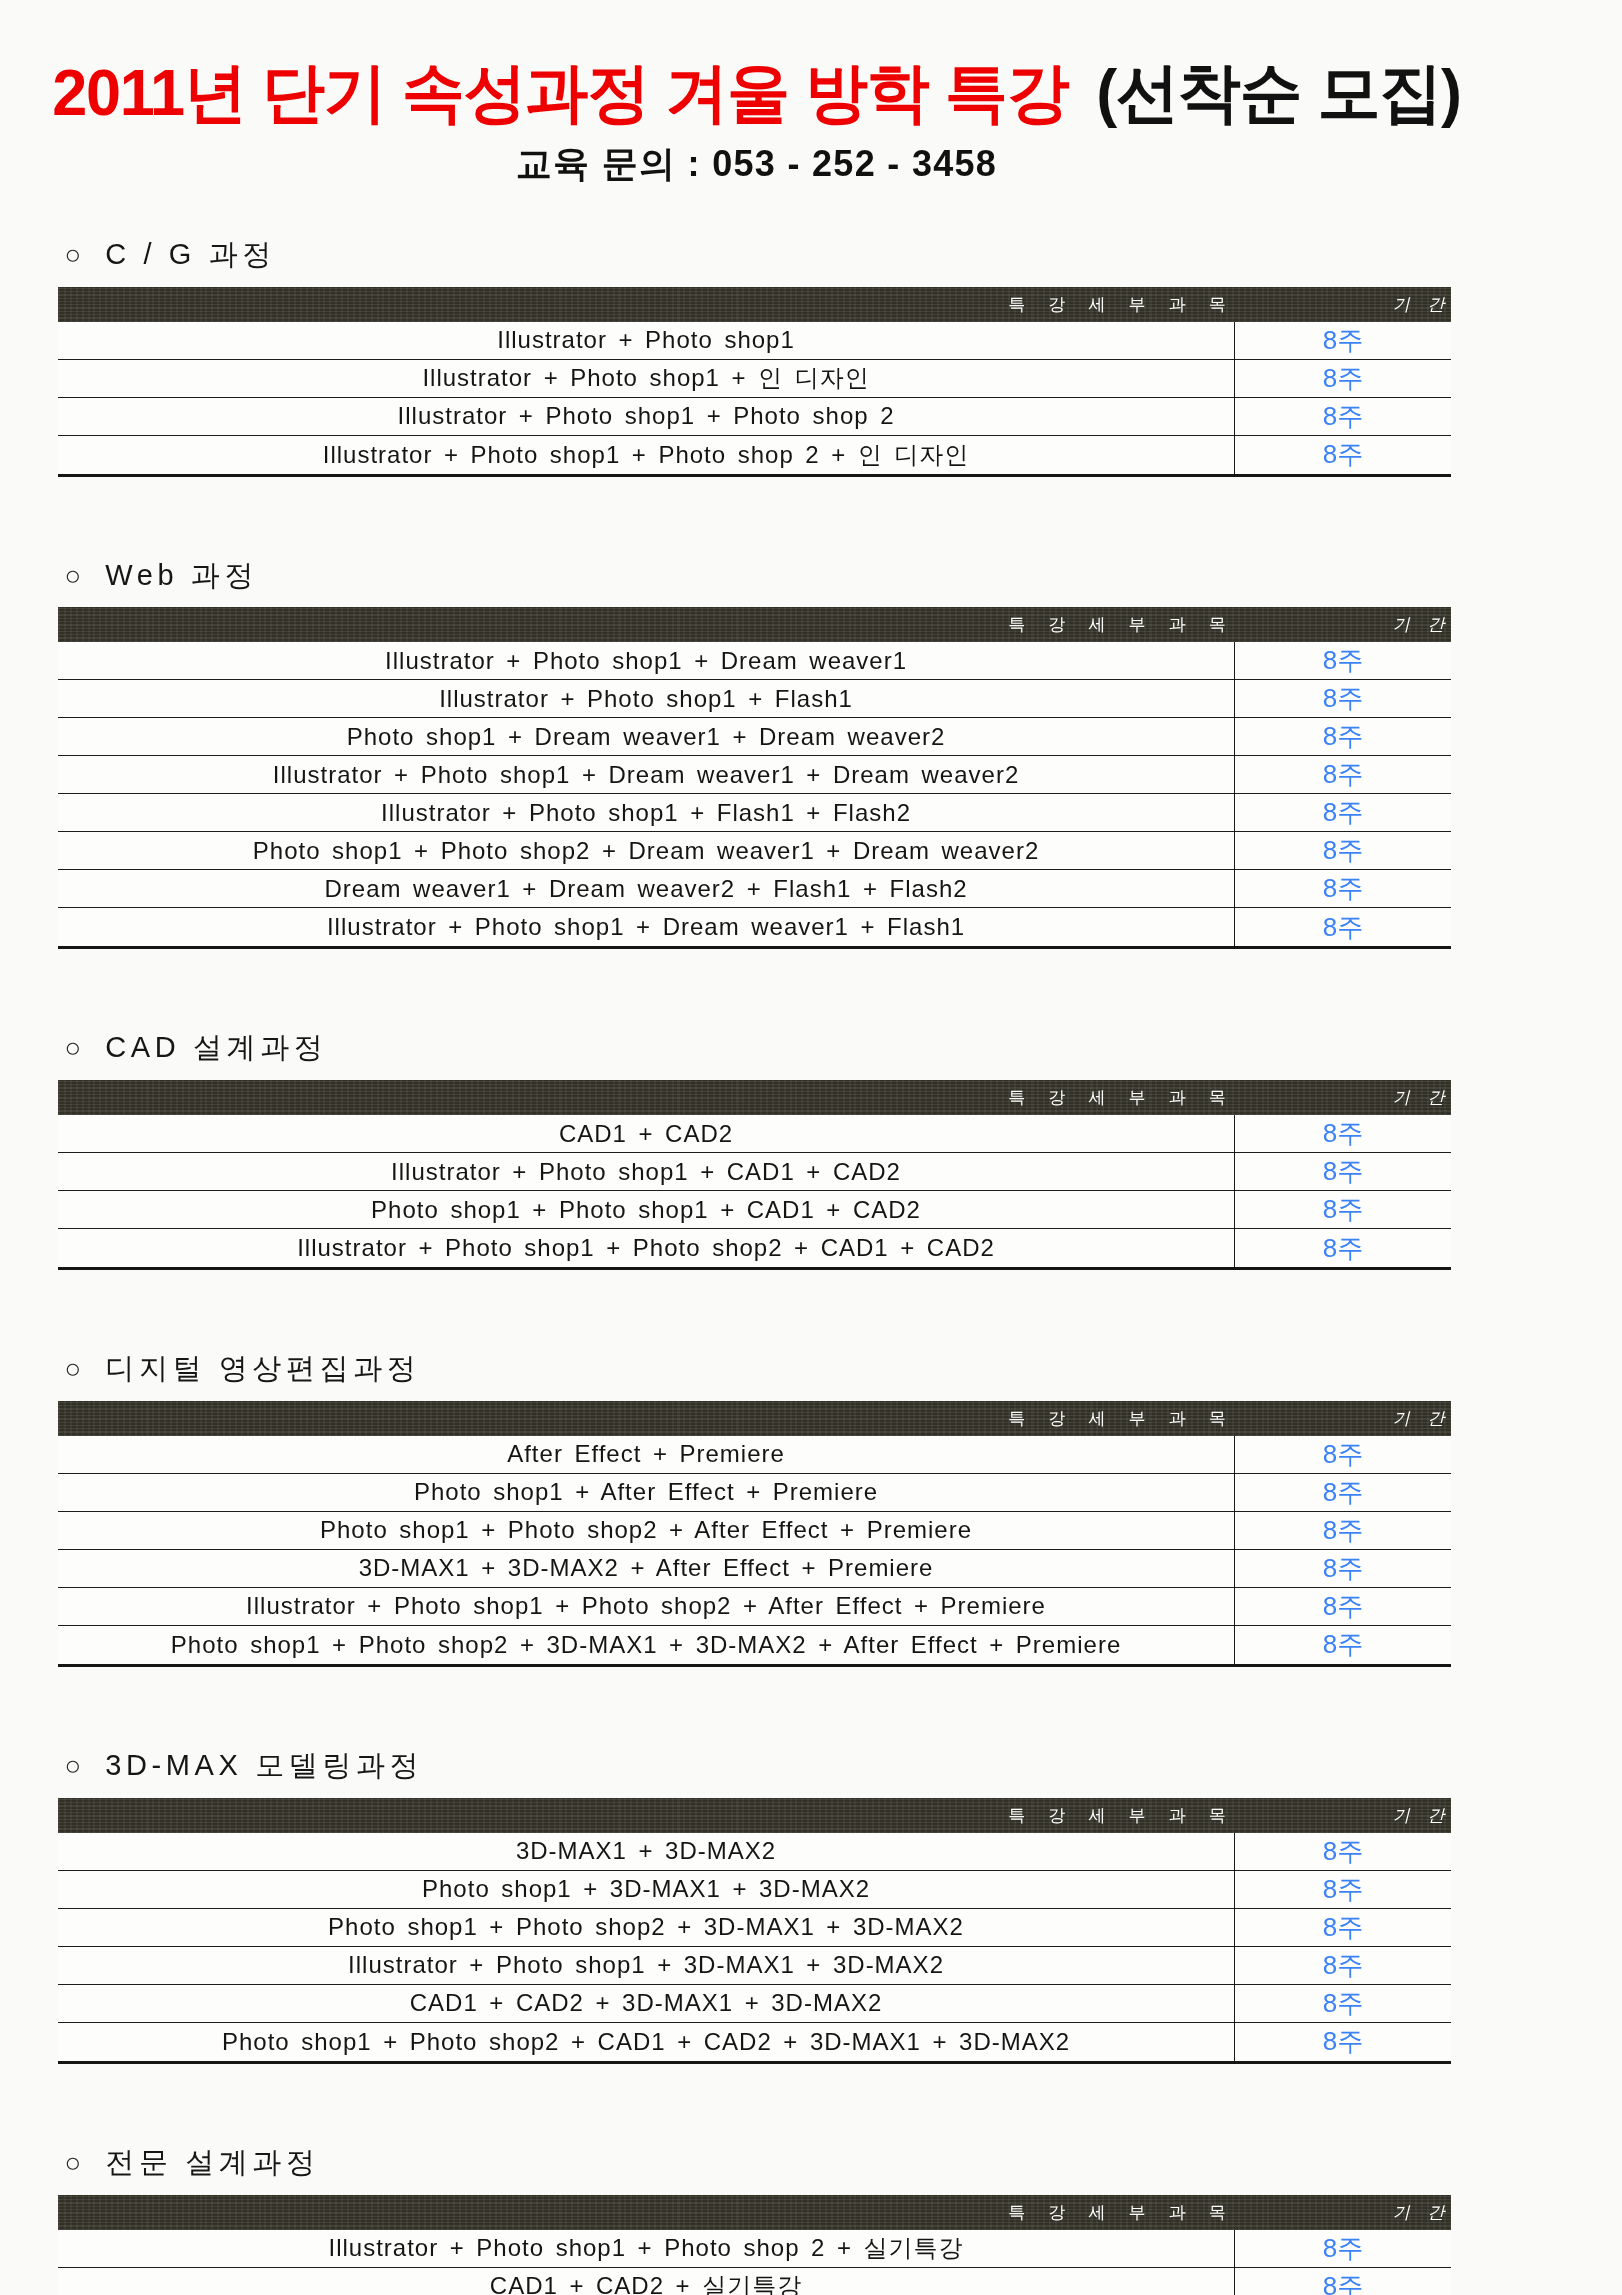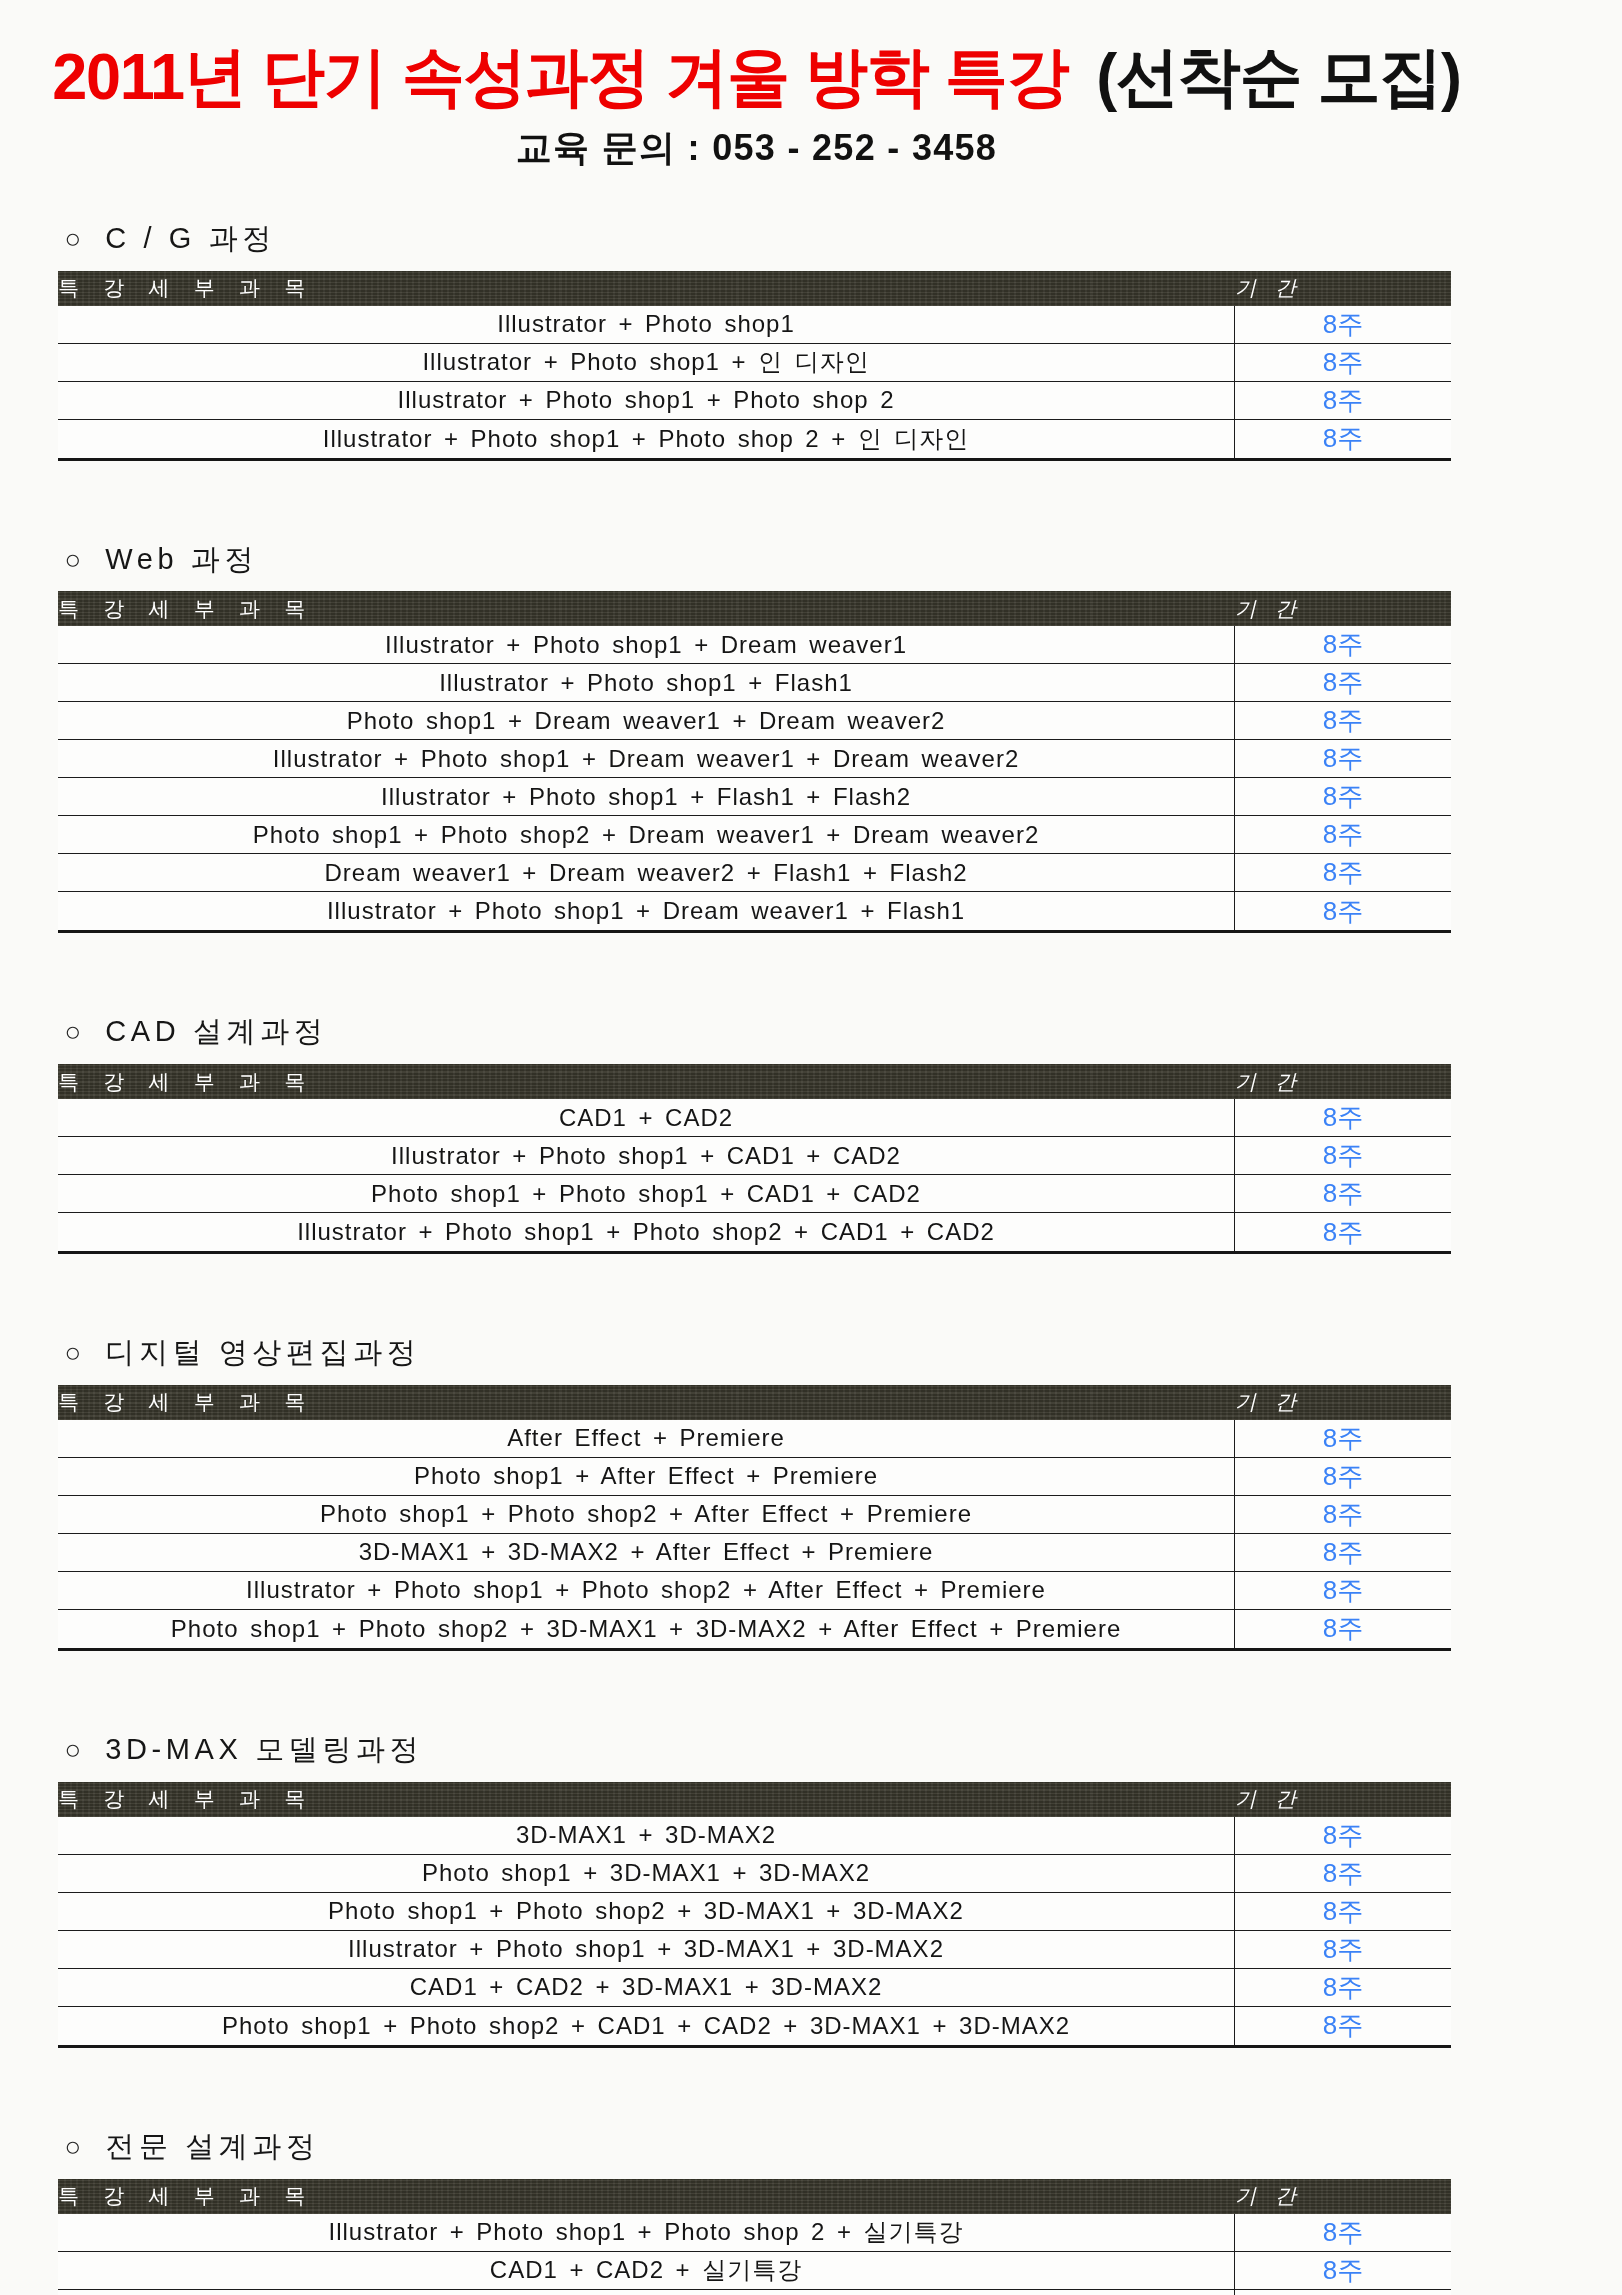--- a/index.html
+++ b/index.html
@@ -4,21 +4,21 @@
 <style>
   * { box-sizing: border-box; }
   html, body {
     margin: 0; padding: 0;
     width: 1623px; height: 2295px;
     background: #fafaf8;
     font-family: "Liberation Sans", sans-serif;
     overflow: hidden;
     color: #1a1a1a;
   }
-  .page { width: 1513px; height: 2295px; padding-top: 36px; }
+  .page { width: 1513px; height: 2295px; padding-top: 52px; }
 
   
   .doc-title {
     margin: 0; text-align: center;
     font-size: 65px; font-weight: bold;
     letter-spacing: -1.3px; line-height: 1.25;
     transform: scaleX(0.97); transform-origin: 50% 50%;
     white-space: nowrap;
   }
   .title-red  { color: #ee0000; }
@@ -49,21 +49,21 @@
   }
   .table-head {
     display: flex; align-items: center;
     height: 35px;
     background-color: #3a382d;
     background-image:
       repeating-linear-gradient(0deg, rgba(255,255,255,0.06) 0 1.3px, rgba(0,0,0,0.10) 1.3px 3.3px),
       repeating-linear-gradient(90deg, rgba(255,255,255,0.04) 0 2px, rgba(0,0,0,0.06) 2px 5.9px);
     color: #ffffff;
   }
-  .th { text-align: left; font-size: 21px; }
+  .th { text-align: right; font-size: 17px; }
   .th.subject { width: 84.5%; letter-spacing: 9.2px; }
   .th.period  { width: 15.5%; letter-spacing: 6.5px; font-style: italic; }
 
   .table-row { display: flex; height: 38px; border-bottom: 1.3px solid #1c1c1c; }
   .table-row:last-child { border-bottom: none; justify-content: space-between; }
   .td { display: flex; align-items: center; justify-content: center; }
   .td.subject {
     width: 84.5%; border-right: 1.3px solid #1c1c1c;
     font-size: 24px; letter-spacing: 1px; color: #151515;
     word-spacing: 3.9px;

